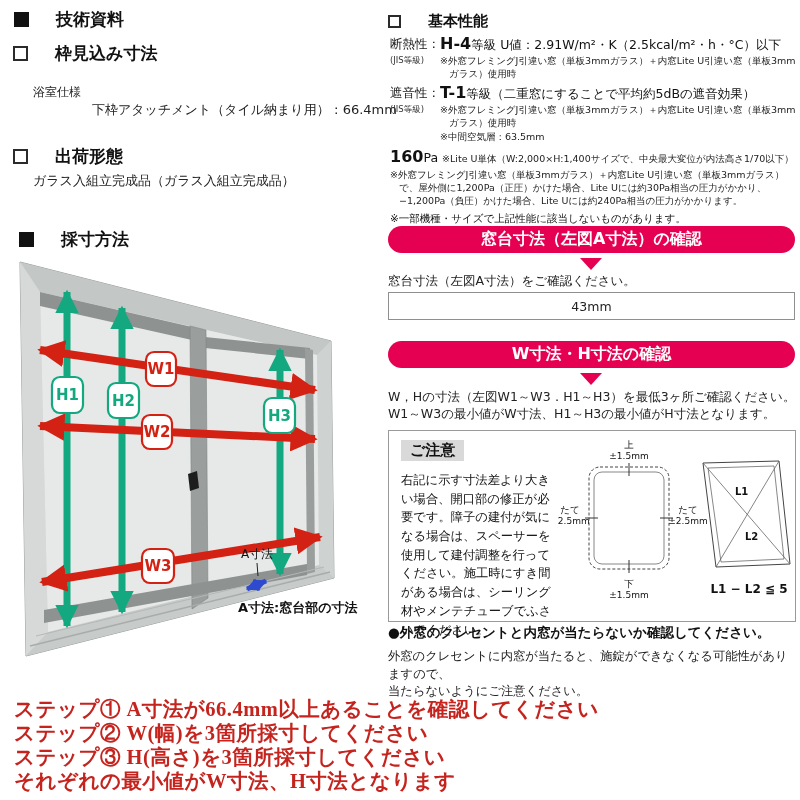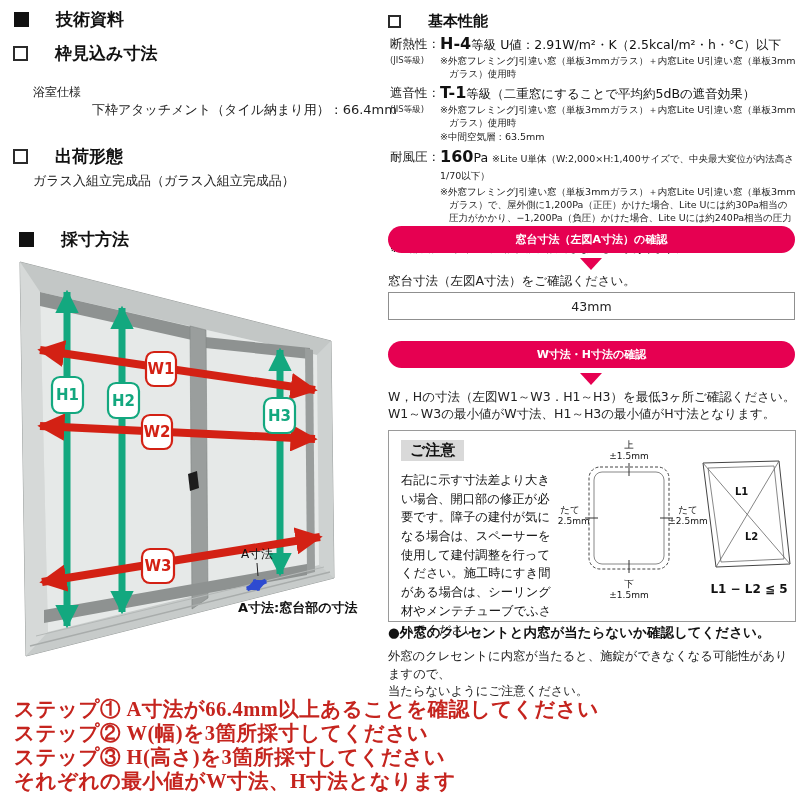--- a/index.html
+++ b/index.html
@@ -25,21 +25,21 @@
   .spec-sub { font-size:8.5px; color:#333; margin-top:2px; }
   .spec-content { flex:1; }
   .spec-main { font-size:12.5px; line-height:16px; color:#111; }
   .spec-big { font-size:16px; font-weight:bold; }
   .spec-inline-note { font-size:9.5px; color:#222; }
   .spec-note { font-size:9.5px; color:#222; line-height:1.38; padding-left:9px; text-indent:-9px; margin-top:1px; }
   .perf-footnote { font-size:10.5px; color:#111; margin-top:3px; }
 
   
   .banner { position:absolute; left:388px; width:407px; height:27px; border-radius:14px;
-    background:#e60051; color:#fff; font-weight:bold; font-size:11px;
+    background:#e60051; color:#fff; font-weight:bold; font-size:16px;
     display:flex; align-items:center; justify-content:center; }
   .tri-down { position:absolute; left:580px; width:0; height:0;
     border-left:11px solid transparent; border-right:11px solid transparent;
     border-top:12px solid #e60051; }
   .instr { position:absolute; left:388px; font-size:12.5px; color:#222; }
   .value-box { position:absolute; left:388px; width:407px; height:28px; border:1px solid #8f8f8f;
     background:#fff; font-size:12.5px; color:#222; display:flex; align-items:center; justify-content:center; }
 
   
   .caution-box { position:absolute; left:388px; top:430px; width:408px; height:192px;
@@ -176,23 +176,20 @@
       <div class="spec-sub">(JIS等級)</div>
     </div>
     <div class="spec-content">
       <div class="spec-main"><b class="spec-big">T-1</b><span>等級（二重窓にすることで平均約5dBの遮音効果）</span></div>
       <div class="spec-note">※外窓フレミングJ引違い窓（単板3mmガラス）＋内窓Lite U引違い窓（単板3mmガラス）使用時</div>
       <div class="spec-note">※中間空気層：63.5mm</div>
     </div>
   </div>
 
   <div class="spec-row">
-    <div class="spec-label-col">
-      <div class="spec-label">耐風圧：</div>
-    </div>
     <div class="spec-content">
       <div class="spec-main"><b class="spec-big">160</b><span>Pa</span> <span class="spec-inline-note">※Lite U単体（W:2,000×H:1,400サイズで、中央最大変位が内法高さ1/70以下）</span></div>
       <div class="spec-note">※外窓フレミングJ引違い窓（単板3mmガラス）＋内窓Lite U引違い窓（単板3mmガラス）で、屋外側に1,200Pa（正圧）かけた場合、Lite Uには約30Pa相当の圧力がかかり、−1,200Pa（負圧）かけた場合、Lite Uには約240Pa相当の圧力がかかります。</div>
     </div>
   </div>
 
   <div class="perf-footnote">※一部機種・サイズで上記性能に該当しないものがあります。</div>
 </div>
 
 <div class="banner" style="top:226px;">窓台寸法（左図A寸法）の確認</div>

